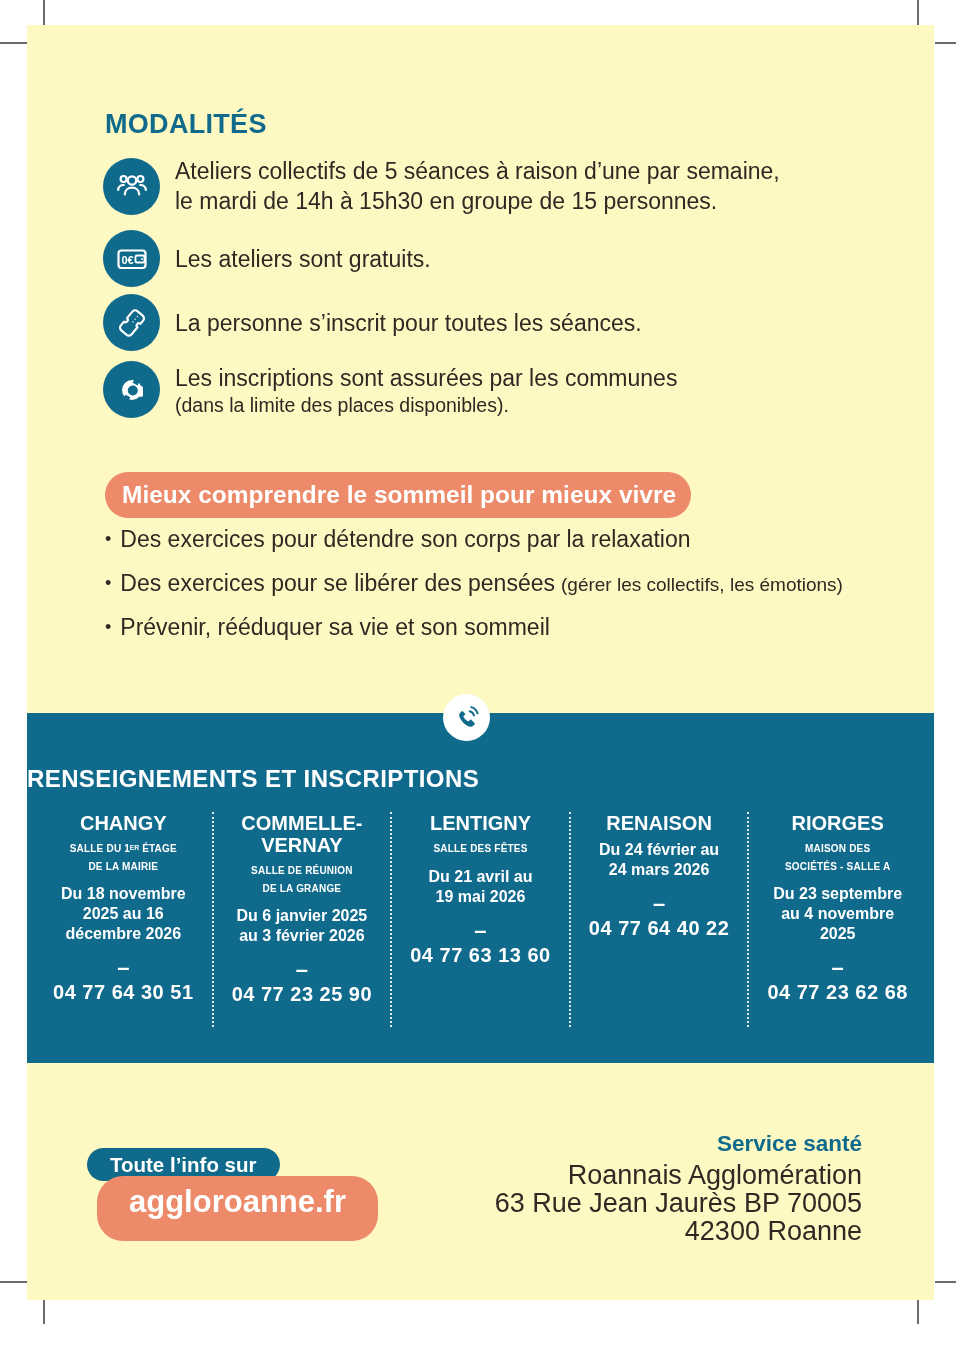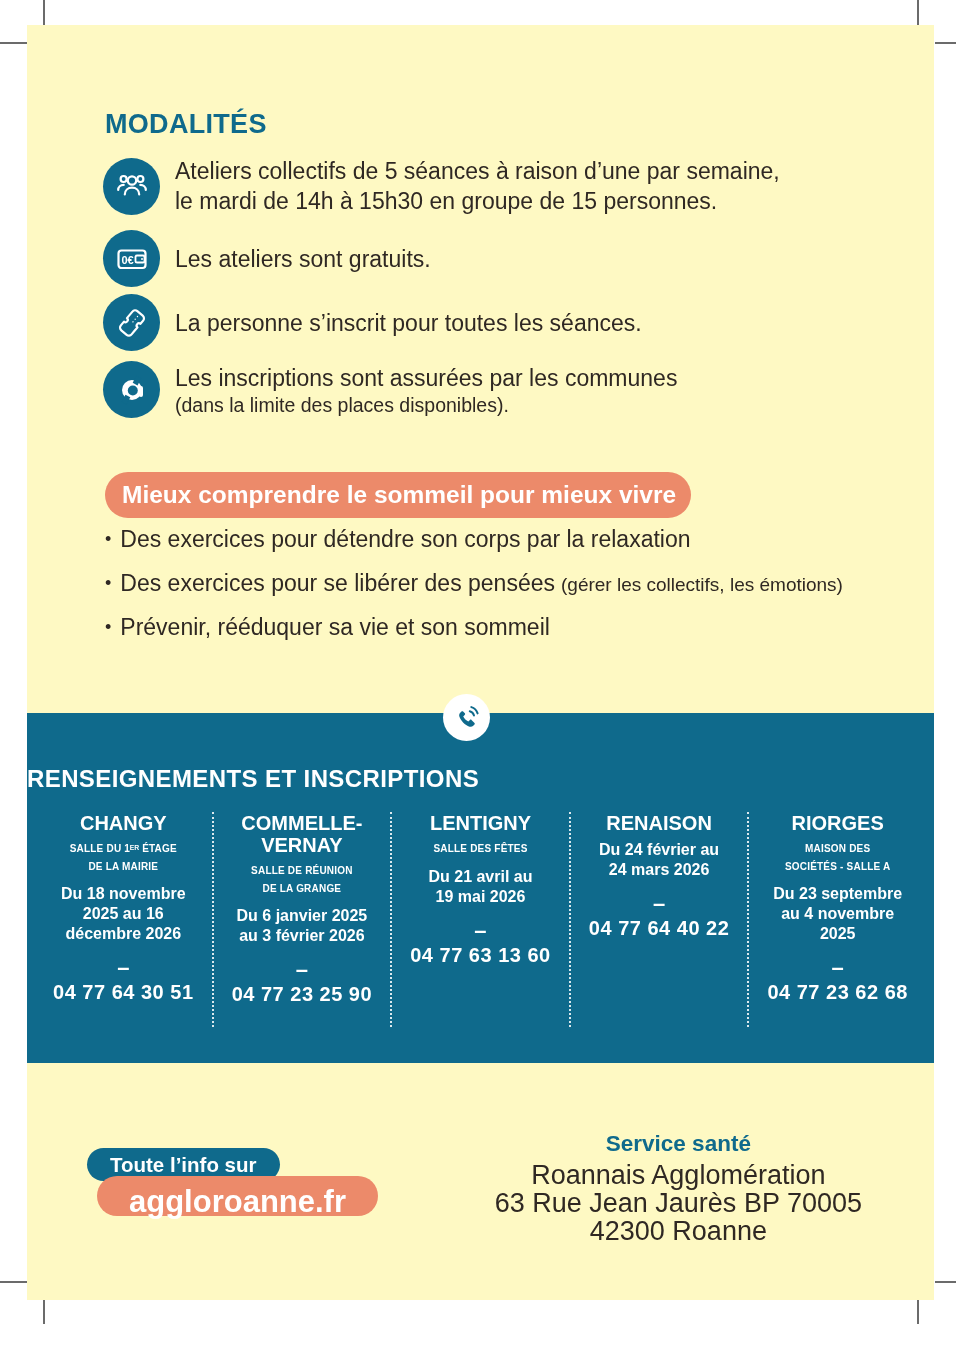--- a/index.html
+++ b/index.html
@@ -42,24 +42,24 @@
   .loc{flex:1 1 0;padding:0 7px;text-align:center;color:#fff;min-height:215px;}
   .loc + .loc{border-left:2px dotted rgba(255,255,255,0.85);}
   .loc-name{font-size:20px;font-weight:bold;line-height:22px;white-space:pre-line;margin-bottom:6px;}
   .loc-venue{font-size:10px;font-weight:bold;line-height:17.5px;white-space:pre-line;margin-bottom:9px;letter-spacing:0.2px;}
   .loc-dates{font-size:16px;font-weight:bold;line-height:20px;white-space:pre-line;}
   .loc-dash{font-size:22px;font-weight:bold;line-height:20px;margin-top:14px;}
   .loc-phone{font-size:20px;font-weight:bold;letter-spacing:0.5px;margin-top:3px;}
 
   .info-pill{position:absolute;left:60px;top:1123px;height:33px;border-radius:16.5px;background:#0f6a8c;
     color:#fff;font-size:20.5px;font-weight:bold;line-height:33px;padding:0 23px;z-index:1;}
-  .site-pill{position:absolute;left:70px;top:1151px;width:281px;height:40px;border-radius:26px;background:#ec8a6a;
+  .site-pill{position:absolute;left:70px;top:1151px;width:281px;height:65px;border-radius:26px;background:#ec8a6a;
     color:#fff;font-size:31px;font-weight:bold;line-height:51px;text-align:center;z-index:2;}
 
-  .service{position:absolute;right:72px;top:1106px;text-align:center;}
+  .service{position:absolute;right:72px;top:1106px;text-align:right;}
   .service-title{font-size:22.5px;font-weight:bold;color:#0f6a8c;margin-bottom:4px;}
   .service-line{font-size:27px;line-height:28px;color:#2f2823;}
 </style>
 </head>
 <body>
 
 <div class="crop v" style="left:43px;top:0;"></div>
 <div class="crop v" style="left:917px;top:0;"></div>
 <div class="crop v" style="left:43px;top:1293px;"></div>
 <div class="crop v" style="left:917px;top:1293px;"></div>

